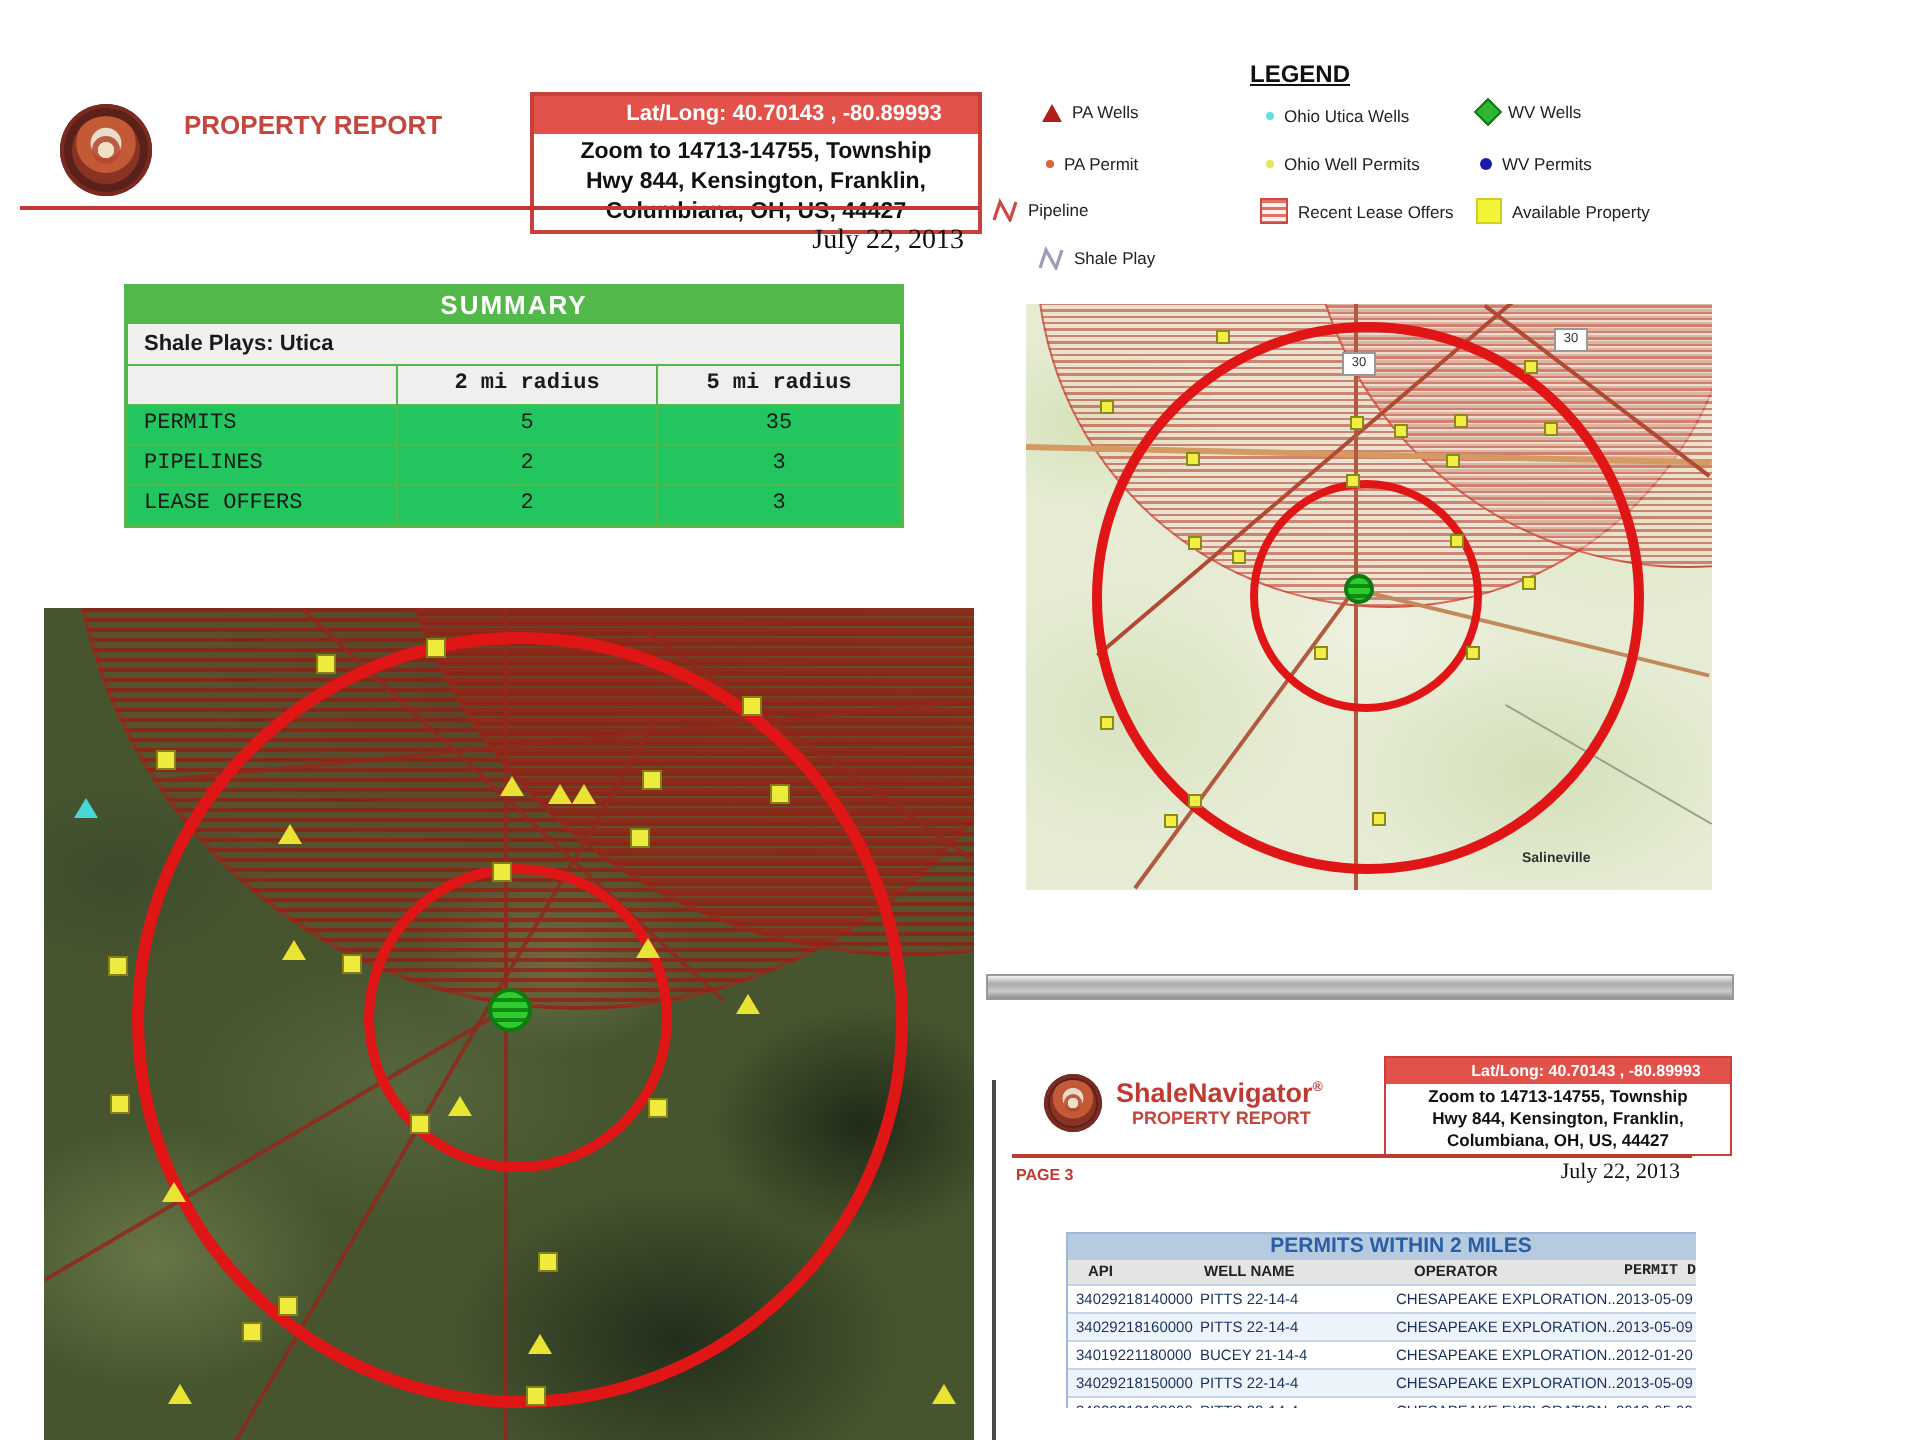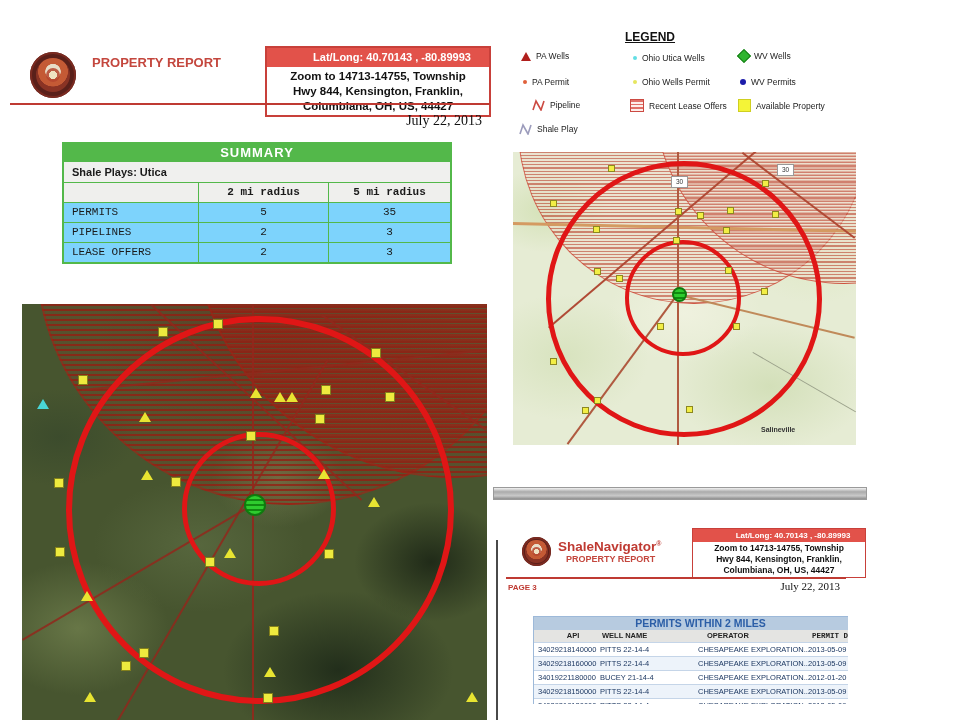--- a/index.html
+++ b/index.html
@@ -15,21 +15,21 @@
              background:radial-gradient(circle,#f0e2c0 0 40%,#b5452e 42% 100%);opacity:.85;}
   .brand-name{color:#bf3a32;font-weight:bold;letter-spacing:0;}
   .brand-sub{color:#c4473e;font-weight:bold;}
   .latbox{border:2px solid #c8403a;background:#fff;text-align:center;}
   .latbar{background:#e2524a;color:#fff;font-weight:bold;padding-left:28px;}
   .zoomtxt{font-weight:bold;color:#111;}
   .redline{background:#bf3a32;}
   .datetxt{font-family:"Liberation Serif",serif;color:#111;}
 
   
-  .sumtbl{border:2px solid #53b84a;background:#7dd3fc;}
+  .sumtbl{border:2px solid #53b84a;background:#22c55e;}
   .sum-title{background:#53b84a;color:#fff;font-weight:bold;text-align:center;
              font-size:13px;line-height:18px;letter-spacing:1px;}
   .sum-row{display:flex;border-top:1.5px solid #53b84a;}
   .sum-sub{background:#f0f0ee;font-weight:bold;font-size:11px;line-height:20px;padding-left:8px;}
   .sum-head{background:#efefed;font-weight:bold;}
   .c0{width:126px;padding-left:8px;text-align:left;}
   .c1{width:129px;text-align:center;border-left:1.5px solid #53b84a;}
   .c2{flex:1;text-align:center;border-left:1.5px solid #53b84a;}
   .sum-row div{font-size:11px;line-height:19px;font-family:Liberation Mono, monospace;}
 
@@ -95,21 +95,21 @@
   .ptbl{width:333px;border:1px solid #9db9d9;margin-left:20px;}
   .p-title{background:#b7cbe0;color:#2b5ea7;font-weight:bold;font-size:10.5px;
            line-height:13px;text-align:center;}
   .p-head{display:flex;background:#e4e4e2;font-weight:bold;font-size:7.5px;line-height:12px;color:#222;}
   .p-row{display:flex;font-size:7.5px;line-height:13px;color:#15315c;border-top:1px solid #c5d5e8;}
   .p-row.alt{background:#edf3fa;}
   .pc-api{width:62px;padding-left:4px;white-space:nowrap;}
   .pc-well{width:98px;white-space:nowrap;}
   .pc-op{width:110px;white-space:nowrap;}
   .pc-date{flex:1;white-space:nowrap;}
-  .ph-api{width:58px;padding-left:10px;text-align:center;}
+  .ph-api{width:58px;padding-left:10px;}
   .ph-well{width:105px;}
   .ph-op{width:105px;}
   .ph-date{flex:1;font-family:Liberation Mono, monospace;}
 
   .page3-label{color:#bf3a32;font-weight:bold;font-size:8px;}
   .pg-edge{background:#4a4a4a;}
 </style>
 </head>
 <body>
 
@@ -173,27 +173,27 @@
   <div class="leg-item" style="left:739px;top:51px;">
     <span class="ic ic-diamond"></span>
     <span>WV Wells</span>
     </div>
   <div class="leg-item" style="left:523px;top:77px;">
     <span class="ic ic-dot3" style="background:#e0603a;"></span>
     <span>PA Permit</span>
     </div>
   <div class="leg-item" style="left:633px;top:77px;">
     <span class="ic ic-dot3" style="background:#e6e65e;"></span>
-    <span>Ohio Wells Permit</span>
+    <span>Ohio Well Permits</span>
     </div>
   <div class="leg-item" style="left:740px;top:77px;">
     <span class="ic ic-dot5" style="background:#1c1caa;"></span>
     <span>WV Permits</span>
     </div>
-  <div class="leg-item" style="left:532px;top:99px;">
+  <div class="leg-item" style="left:496px;top:99px;">
     <svg width="13" height="12">
         <polyline points="1,11 4,2 9,11 12,2" fill="none" stroke="#cc4a42" stroke-width="1.6"></polyline>
       </svg>
     <span>Pipeline</span>
     </div>
   <div class="leg-item" style="left:630px;top:99px;">
     <span class="ic ic-hatch"></span>
     <span>Recent Lease Offers</span>
     </div>
   <div class="leg-item" style="left:738px;top:99px;">

